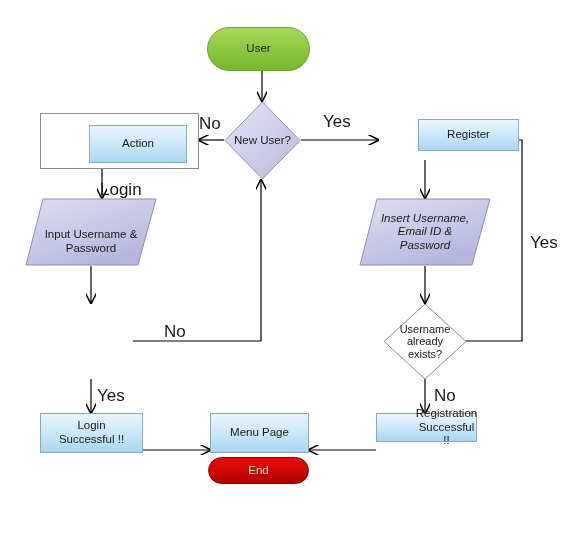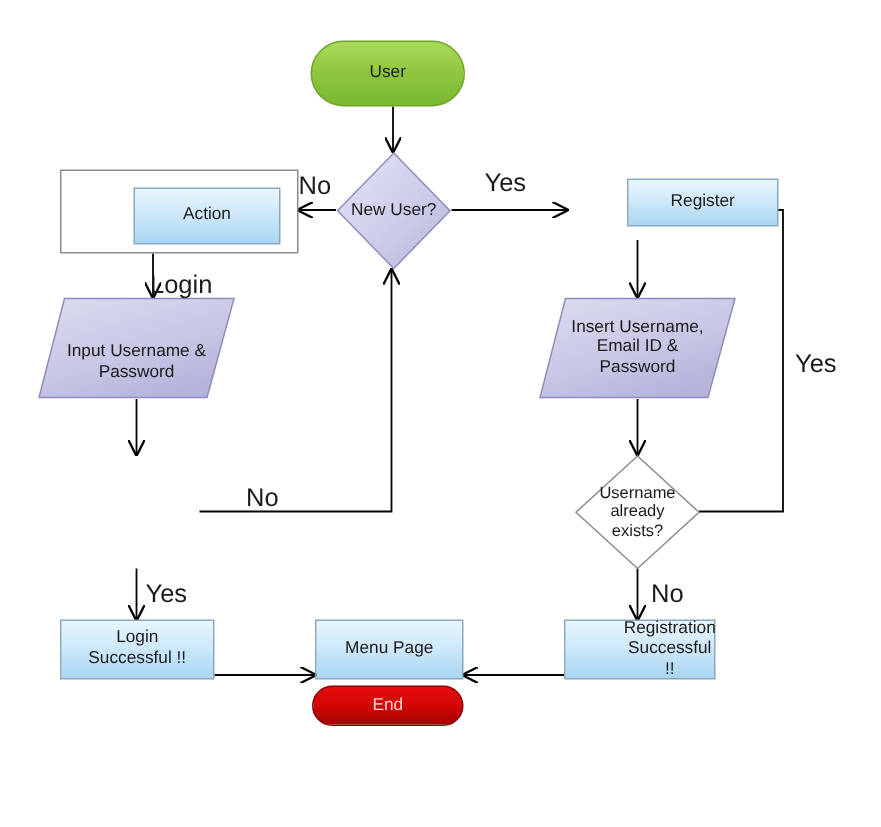--- a/index.html
+++ b/index.html
@@ -190,21 +190,21 @@
           <stop offset="60%" stop-color="#c7c7e6"></stop>
           <stop offset="100%" stop-color="#b5b5dc"></stop>
         </linearGradient>
       </defs>
       <polygon points="18,1 131,1 113,67 1,67" fill="url(#gIoA)" stroke="#8d8dbb" stroke-width="1"></polygon>
     </svg>
     <div class="io-label">Input Username &amp;
 Password</div>
   </div>
 
-  <div class="io-wrap" style="left:359px; top:198px; width:132px; height:68px;">
+  <div class="io-wrap" style="left:359px; top:198px; width:132px; height:68px;font-style:italic;">
     <svg width="132" height="68" viewBox="0 0 132 68">
       <defs>
         <linearGradient id="gIoB" x1="0" y1="0" x2="0.6" y2="1">
           <stop offset="0%" stop-color="#dcdcf0"></stop>
           <stop offset="60%" stop-color="#c7c7e6"></stop>
           <stop offset="100%" stop-color="#b5b5dc"></stop>
         </linearGradient>
       </defs>
       <polygon points="18,1 131,1 113,67 1,67" fill="url(#gIoB)" stroke="#8d8dbb" stroke-width="1"></polygon>
     </svg>
@@ -225,21 +225,21 @@
 
   <div class="node process" style="left:40px; top:413px; width:103px; height:40px;">
     <span>Login
 Successful !!</span>
   </div>
 
   <div class="node process" style="left:210px; top:413px; width:99px; height:40px;text-align:center;">
     <span>Menu Page</span>
   </div>
 
-  <div class="node process" style="left:376px; top:413px; width:101px; height:40px;padding-left:40px;">
+  <div class="node process" style="left:376px; top:413px; width:101px; height:29px;padding-left:40px;">
     <span>Registration
 Successful !!</span>
   </div>
 
   <div class="node terminator-end" style="left:208px; top:457px; width:101px; height:27px;">
     <span>End</span>
   </div>
 
   <div class="edge-label" style="left:199px; top:114px;">No</div>
   <div class="edge-label" style="left:323px; top:112px;">Yes</div>

